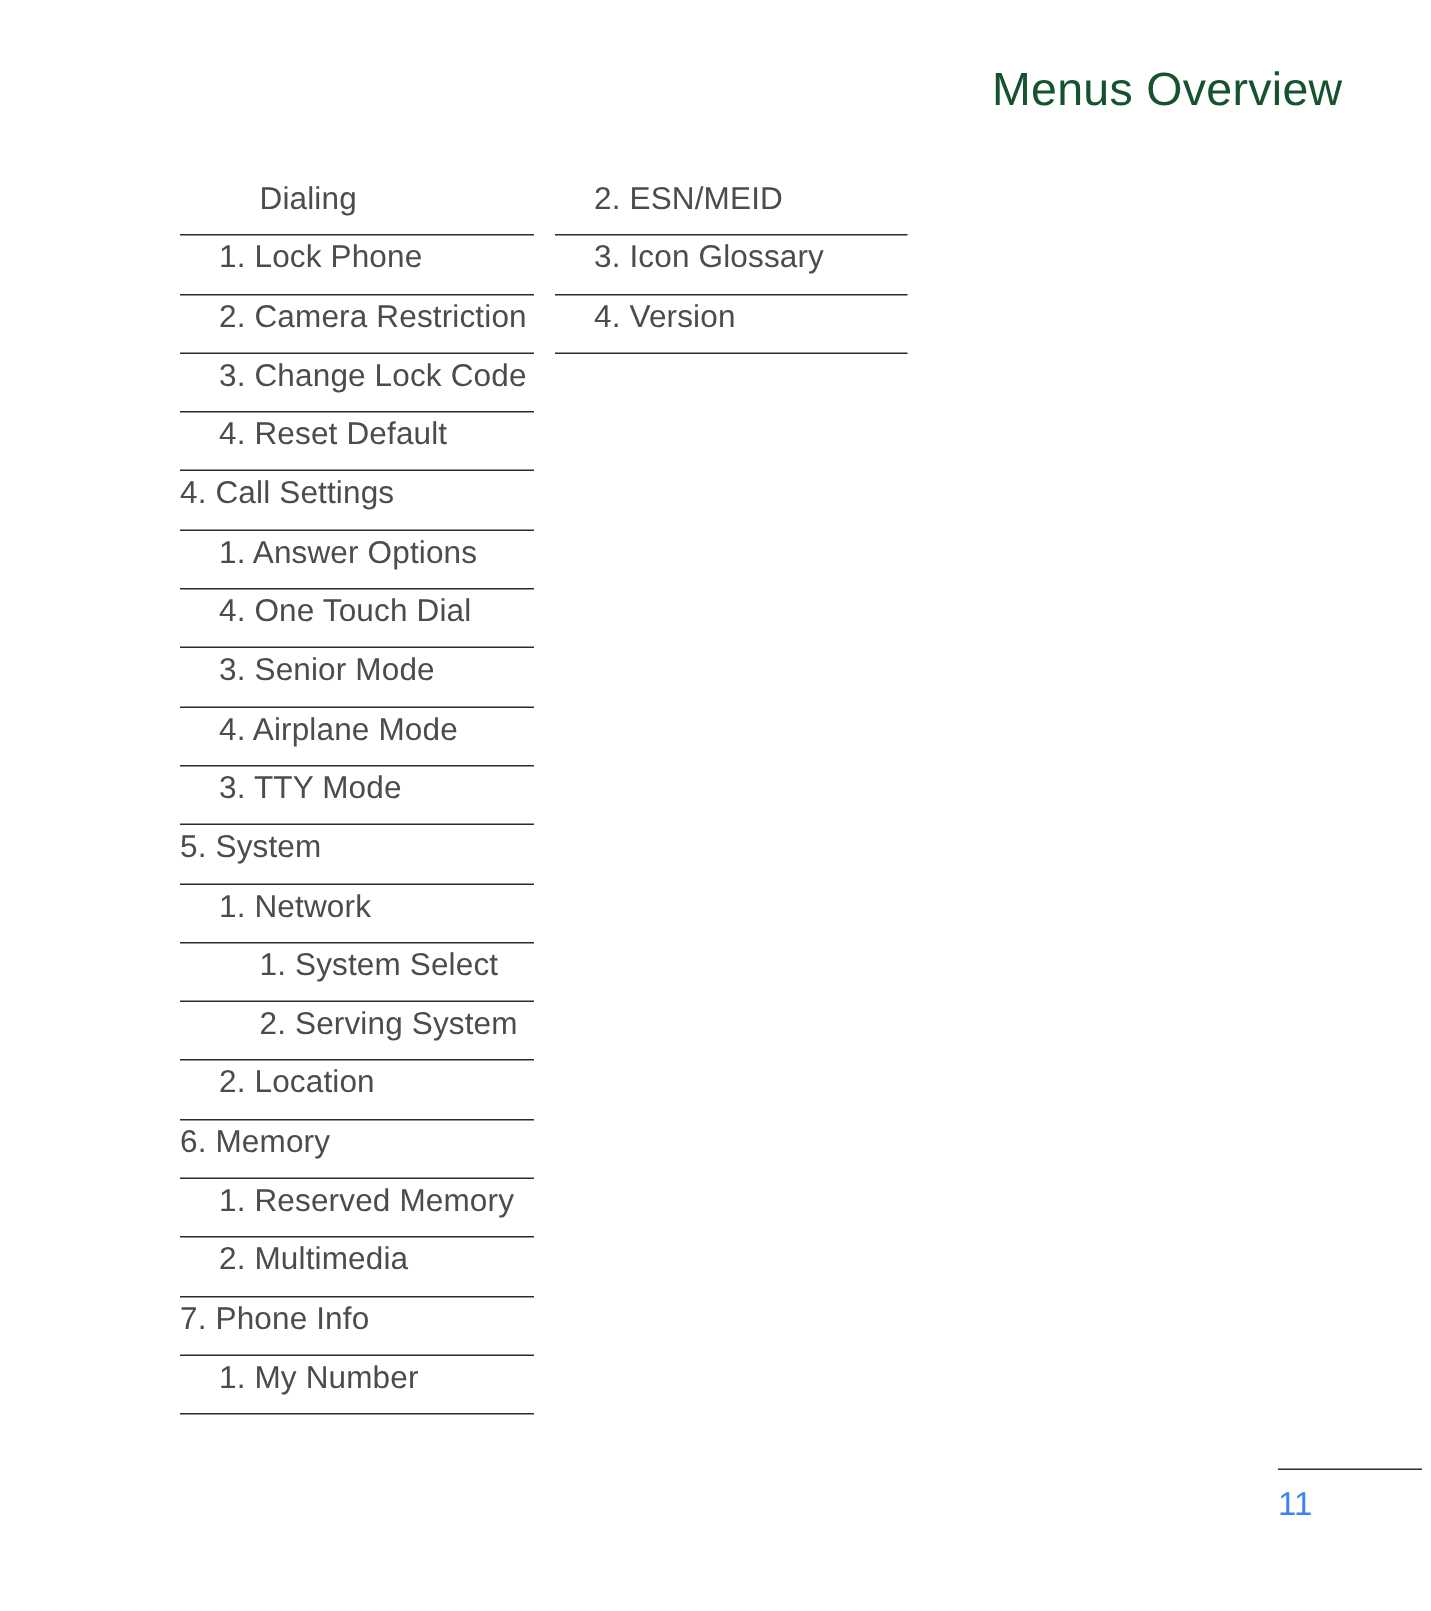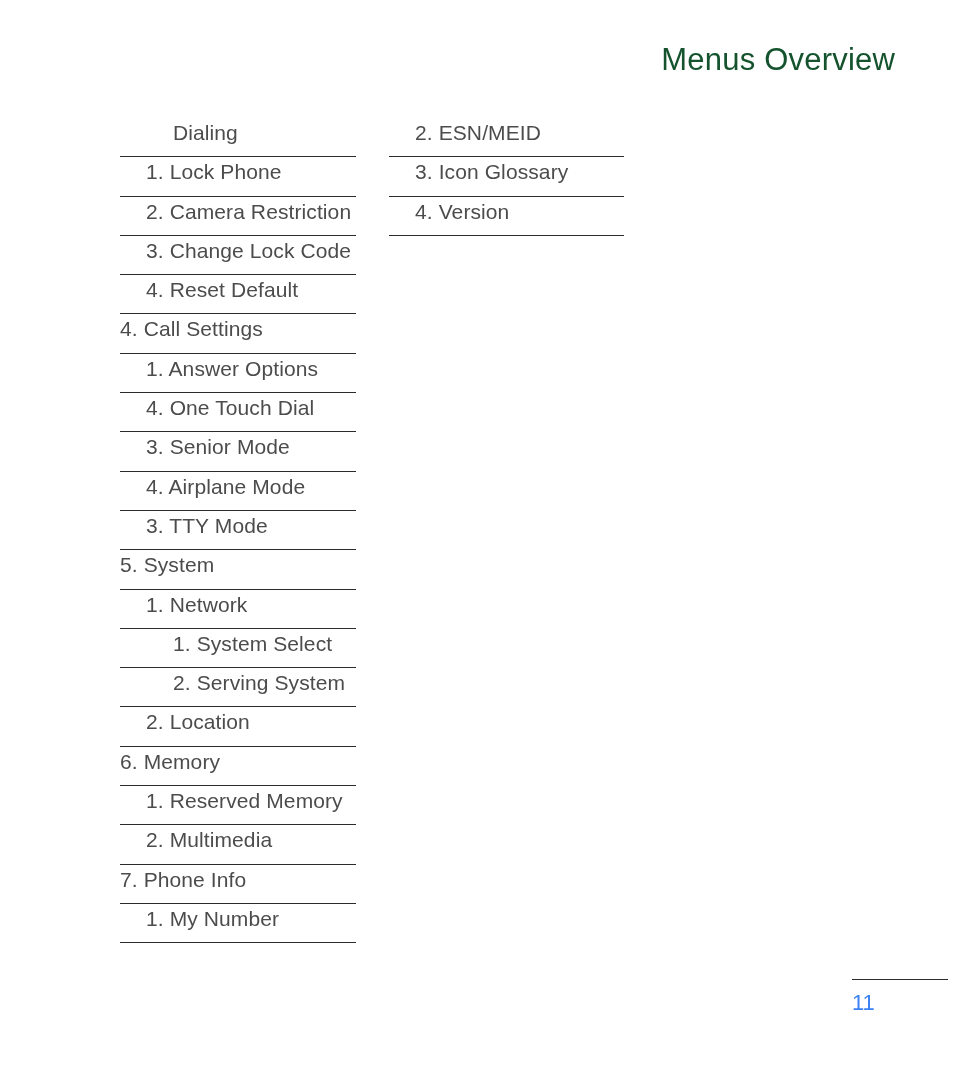--- a/index.html
+++ b/index.html
@@ -39,21 +39,21 @@
     width: 840px;
     height: 1000px;
     margin-left: 36px;
   }
 
   .menu-column {
     position: absolute;
     top: 118px;
   }
   .menu-column.col-left  { left: 84px;  width: 236px; }
-  .menu-column.col-right { left: 353px; width: 235px; text-align: right; }
+  .menu-column.col-right { left: 334px; width: 235px; text-align: right; }
 
   .menu-row {
     height: 39.3px;
     box-sizing: border-box;
     border-bottom: 1.4px solid #2b2b2b;
     display: flex;
     align-items: flex-start;
     position: relative;
   }
 

